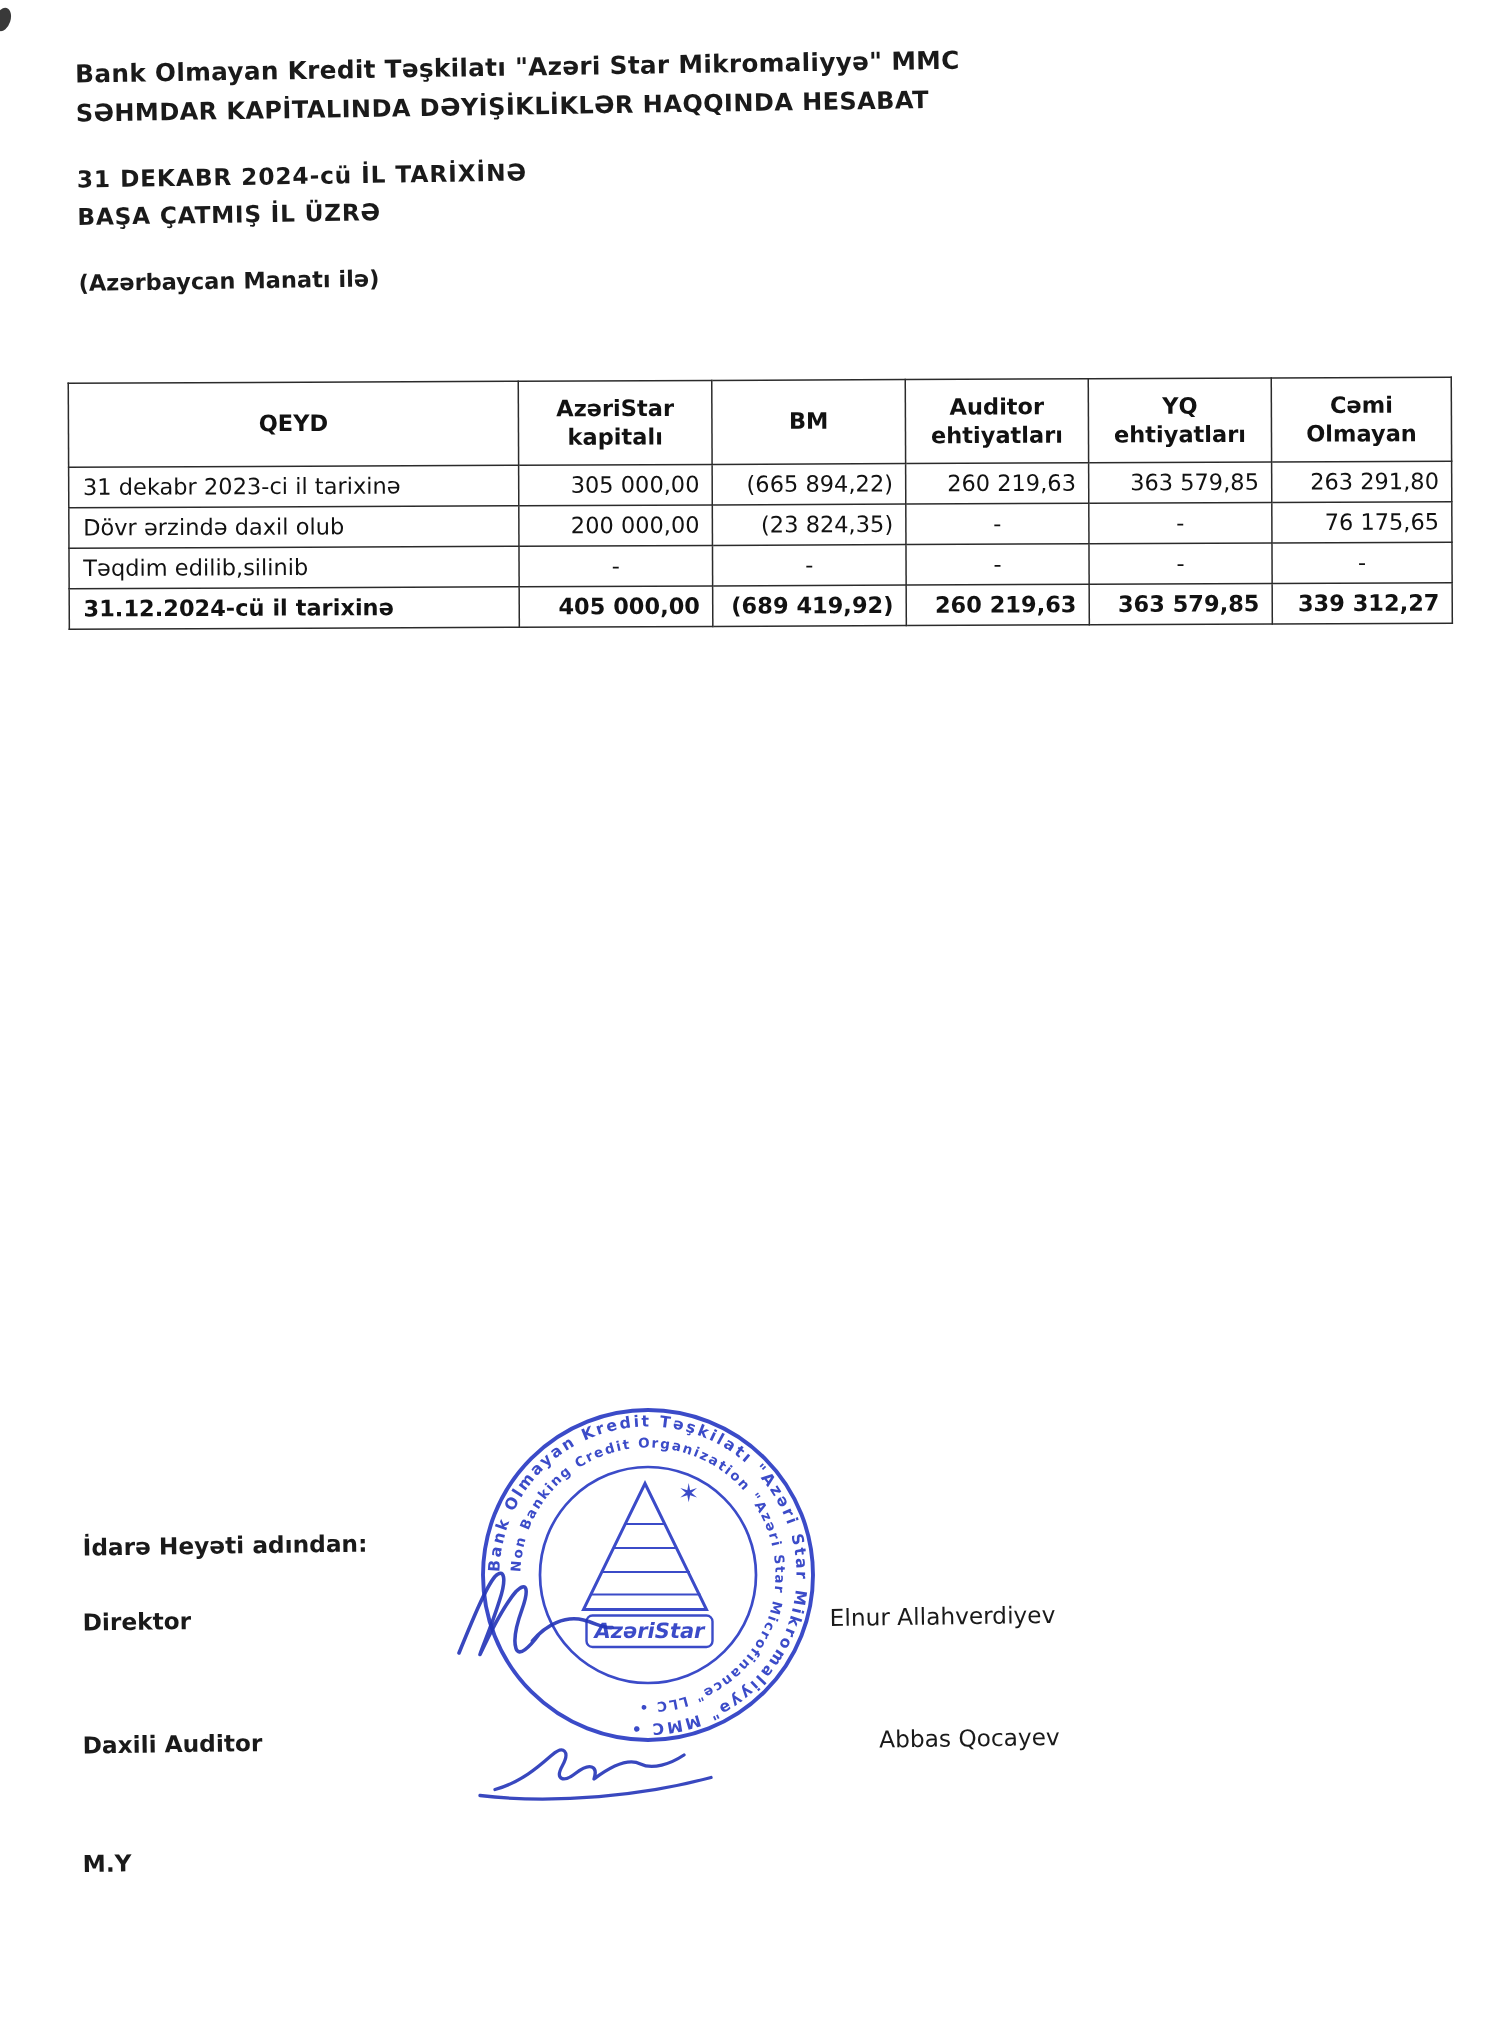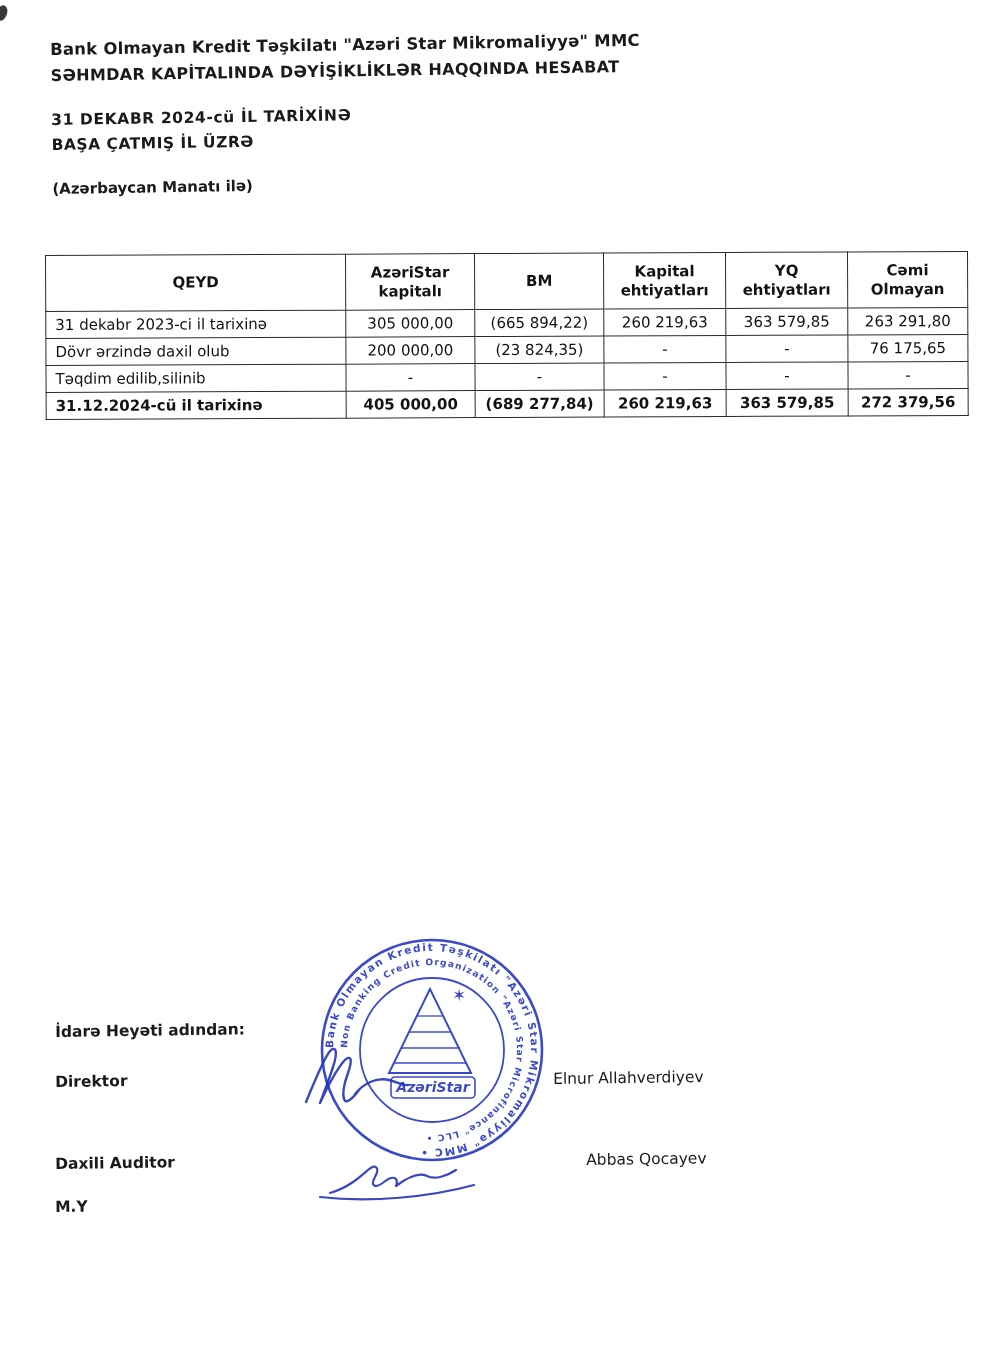--- a/index.html
+++ b/index.html
@@ -25,21 +25,21 @@
 
   
   .tablewrap { position:absolute; left:45px; top:255px; width:922px;
     transform:rotate(-0.25deg); transform-origin:left top; }
   table { width:100%; border-collapse:collapse; table-layout:fixed;
     font-size:15px; color:#121212; }
   th, td { border:1.7px solid #2b2b2b; padding:2px 8px; }
   th { font-weight:700; text-align:center; vertical-align:middle; height:56px; line-height:1.25; }
   td { height:27px; vertical-align:middle; font-weight:500; }
   td.lbl { text-align:left; padding-left:9px; }
-  td.num { text-align:center; font-variant-numeric:tabular-nums; }
+  td.num { text-align:right; font-variant-numeric:tabular-nums; }
   tr.total td { font-weight:700; }
 
   
   .f-item { position:absolute; font-size:15.5px; font-weight:700; }
   .f-name { position:absolute; font-size:15.5px; font-weight:500; }
   .tilt { transform:rotate(-0.8deg); transform-origin:left top; }
 
   
   .stamp { position:absolute; left:297px; top:915px; width:270px; height:270px;
     opacity:.92; }
@@ -68,21 +68,21 @@
           <col style="width:129px">
         <col style="width:122px">
           <col style="width:122px">
           <col style="width:120px">
       </colgroup>
       <thead>
         <tr>
           <th>QEYD</th>
           <th>AzəriStar kapitalı</th>
           <th>BM</th>
-          <th>Kapital ehtiyatları</th>
+          <th>Auditor ehtiyatları</th>
           <th>YQ ehtiyatları</th>
           <th>Cəmi Olmayan</th>
         </tr>
       </thead>
       <tbody>
         <tr>
           <td class="lbl">31 dekabr 2023-ci il tarixinə</td>
           <td class="num">305 000,00</td>
           <td class="num">(665 894,22)</td>
           <td class="num">260 219,63</td>
@@ -101,24 +101,24 @@
           <td class="lbl">Təqdim edilib,silinib</td>
           <td class="num" style="text-align: center;">-</td>
           <td class="num" style="text-align: center;">-</td>
           <td class="num" style="text-align: center;">-</td>
           <td class="num" style="text-align: center;">-</td>
           <td class="num" style="text-align: center;">-</td>
         </tr>
         <tr class="total">
           <td class="lbl">31.12.2024-cü il tarixinə</td>
           <td class="num">405 000,00</td>
-          <td class="num">(689 277,84)</td>
+          <td class="num">(689 419,92)</td>
           <td class="num">260 219,63</td>
           <td class="num">363 579,85</td>
-          <td class="num">272 379,56</td>
+          <td class="num">339 312,27</td>
         </tr>
       </tbody>
     </table>
   </div>
 
   <svg class="stamp" viewBox="0 0 270 270">
     <defs>
       <path id="ringOuter" d="M 36,135 a 99,99 0 1 1 198,0 a 99,99 0 1 1 -198,0"></path>
       <path id="ringInner" d="M 50,135 a 85,85 0 1 1 170,0 a 85,85 0 1 1 -170,0"></path>
     </defs>
@@ -158,15 +158,15 @@
            C408,1177 419,1172 427,1176 C435,1180 447,1176 456,1170
            M320,1197 C370,1203 430,1197 474,1185"></path>
     </g>
   </svg>
 
   <div class="f-item tilt" style="left:55px; top:1023px;">İdarə Heyəti adından:</div>
   <div class="f-item tilt" style="left:55px; top:1073px;">Direktor</div>
   <div class="f-name tilt" style="left:553px; top:1070px;">Elnur Allahverdiyev</div>
   <div class="f-item tilt" style="left:55px; top:1155px;">Daxili Auditor</div>
   <div class="f-name tilt" style="left:586px; top:1151px;">Abbas Qocayev</div>
-  <div class="f-item tilt" style="left:55px; top:1198px;text-align:right;">M.Y</div>
+  <div class="f-item tilt" style="left:55px; top:1234px;text-align:right;">M.Y</div>
 
 </div>
 
 </body></html>

